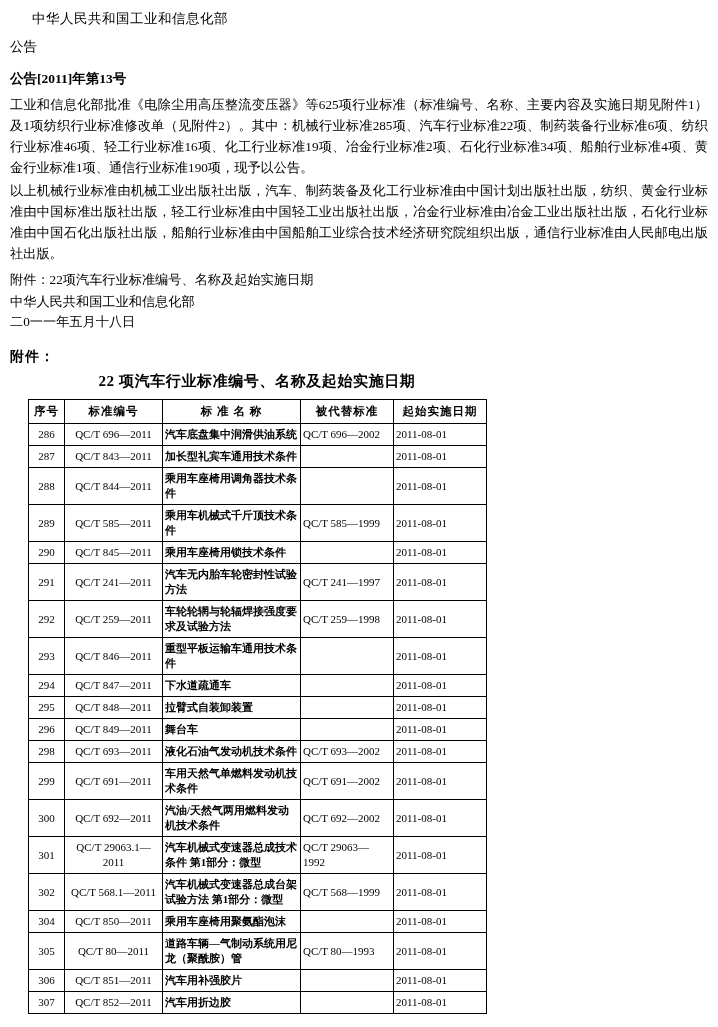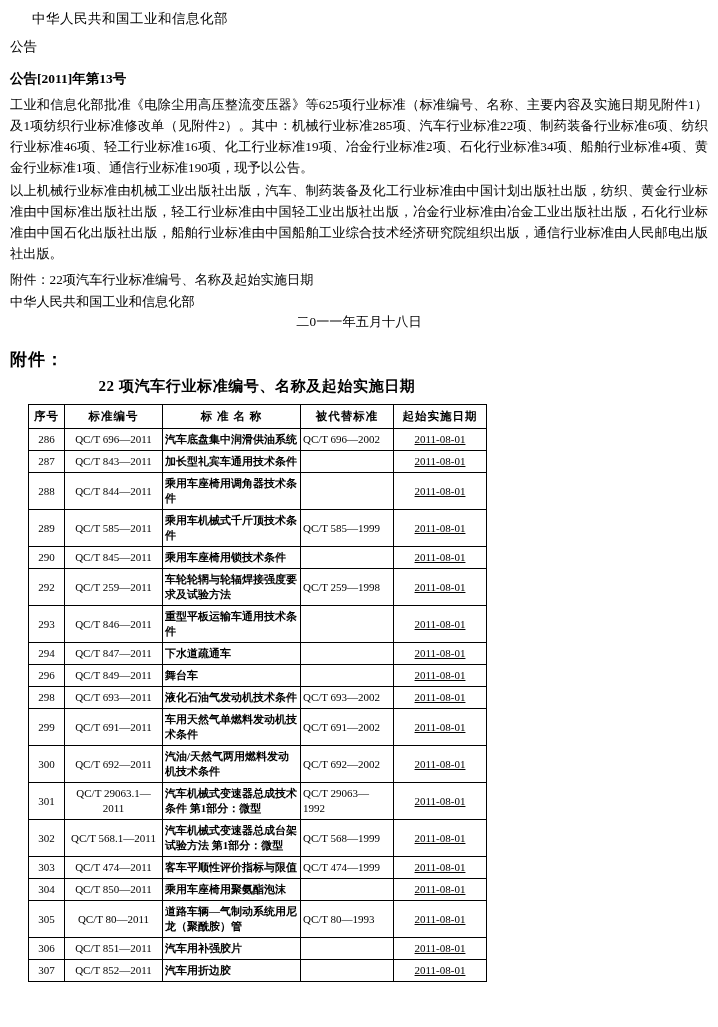--- a/index.html
+++ b/index.html
@@ -47,24 +47,23 @@
   }
   .sign-line {
     font-size: 13.2px;
     line-height: 20px;
     margin: 2px 0 0 0;
   }
   .date-line {
     font-size: 13.2px;
     line-height: 20px;
     margin: 0 0 16px 0;
-    text-align: center;
   }
   .attach-heading {
-    font-size: 17px;
+    font-size: 14px;
     font-weight: bold;
     margin: 8px 0 6px 0;
     letter-spacing: 1px;
   }
   .table-wrap {
     margin: 0 0 0 18px;
   }
   .table-title {
     text-align: center;
     font-size: 15px;
@@ -95,21 +94,21 @@
   }
   col.c-seq { width: 36px; }
   col.c-code { width: 98px; }
   col.c-name { width: 138px; }
   col.c-repl { width: 93px; }
   col.c-date { width: 93px; }
   td.seq { text-align: center; }
   td.code { text-align: center; }
   td.name { text-align: left; padding-left: 5px; font-weight: bold; }
   td.repl { }
-  td.date { text-align: center; text-decoration: underline; }
+  td.date { text-align: left; }
 </style>
 </head>
 <body>
 
 <div class="page">
 
   <div class="ministry-top">中华人民共和国工业和信息化部</div>
 
   <div class="notice-word">公告</div>
 
@@ -177,20 +176,27 @@
             <td class="date">2011-08-01</td>
           </tr>
           <tr>
             <td class="seq">290</td>
             <td class="code">QC/T 845—2011</td>
             <td class="name">乘用车座椅用锁技术条件</td>
             <td class="repl"></td>
             <td class="date">2011-08-01</td>
           </tr>
           <tr>
+            <td class="seq">291</td>
+            <td class="code">QC/T 241—2011</td>
+            <td class="name">汽车无内胎车轮密封性试验方法</td>
+            <td class="repl">QC/T 241—1997</td>
+            <td class="date">2011-08-01</td>
+          </tr>
+          <tr>
             <td class="seq">292</td>
             <td class="code">QC/T 259—2011</td>
             <td class="name">车轮轮辋与轮辐焊接强度要求及试验方法</td>
             <td class="repl">QC/T 259—1998</td>
             <td class="date">2011-08-01</td>
           </tr>
           <tr>
             <td class="seq">293</td>
             <td class="code">QC/T 846—2011</td>
             <td class="name">重型平板运输车通用技术条件</td>
@@ -198,20 +204,27 @@
             <td class="date">2011-08-01</td>
           </tr>
           <tr>
             <td class="seq">294</td>
             <td class="code">QC/T 847—2011</td>
             <td class="name">下水道疏通车</td>
             <td class="repl"></td>
             <td class="date">2011-08-01</td>
           </tr>
           <tr>
+            <td class="seq">295</td>
+            <td class="code">QC/T 848—2011</td>
+            <td class="name">拉臂式自装卸装置</td>
+            <td class="repl"></td>
+            <td class="date">2011-08-01</td>
+          </tr>
+          <tr>
             <td class="seq">296</td>
             <td class="code">QC/T 849—2011</td>
             <td class="name">舞台车</td>
             <td class="repl"></td>
             <td class="date">2011-08-01</td>
           </tr>
           <tr>
             <td class="seq">298</td>
             <td class="code">QC/T 693—2011</td>
             <td class="name">液化石油气发动机技术条件</td>
@@ -240,27 +253,20 @@
             <td class="date">2011-08-01</td>
           </tr>
           <tr>
             <td class="seq">302</td>
             <td class="code">QC/T 568.1—2011</td>
             <td class="name">汽车机械式变速器总成台架试验方法  第1部分：微型</td>
             <td class="repl">QC/T 568—1999</td>
             <td class="date">2011-08-01</td>
           </tr>
           <tr>
-            <td class="seq">303</td>
-            <td class="code">QC/T 474—2011</td>
-            <td class="name">客车平顺性评价指标与限值</td>
-            <td class="repl">QC/T 474—1999</td>
-            <td class="date">2011-08-01</td>
-          </tr>
-          <tr>
             <td class="seq">304</td>
             <td class="code">QC/T 850—2011</td>
             <td class="name">乘用车座椅用聚氨酯泡沫</td>
             <td class="repl"></td>
             <td class="date">2011-08-01</td>
           </tr>
           <tr>
             <td class="seq">305</td>
             <td class="code">QC/T 80—2011</td>
             <td class="name">道路车辆—气制动系统用尼龙（聚酰胺）管</td>

